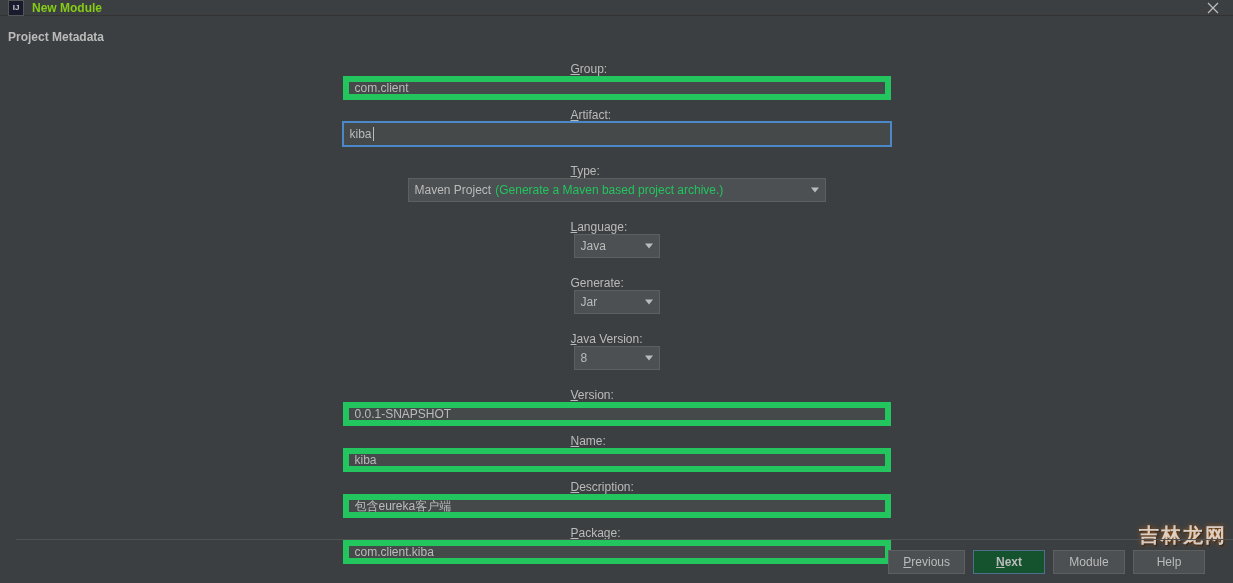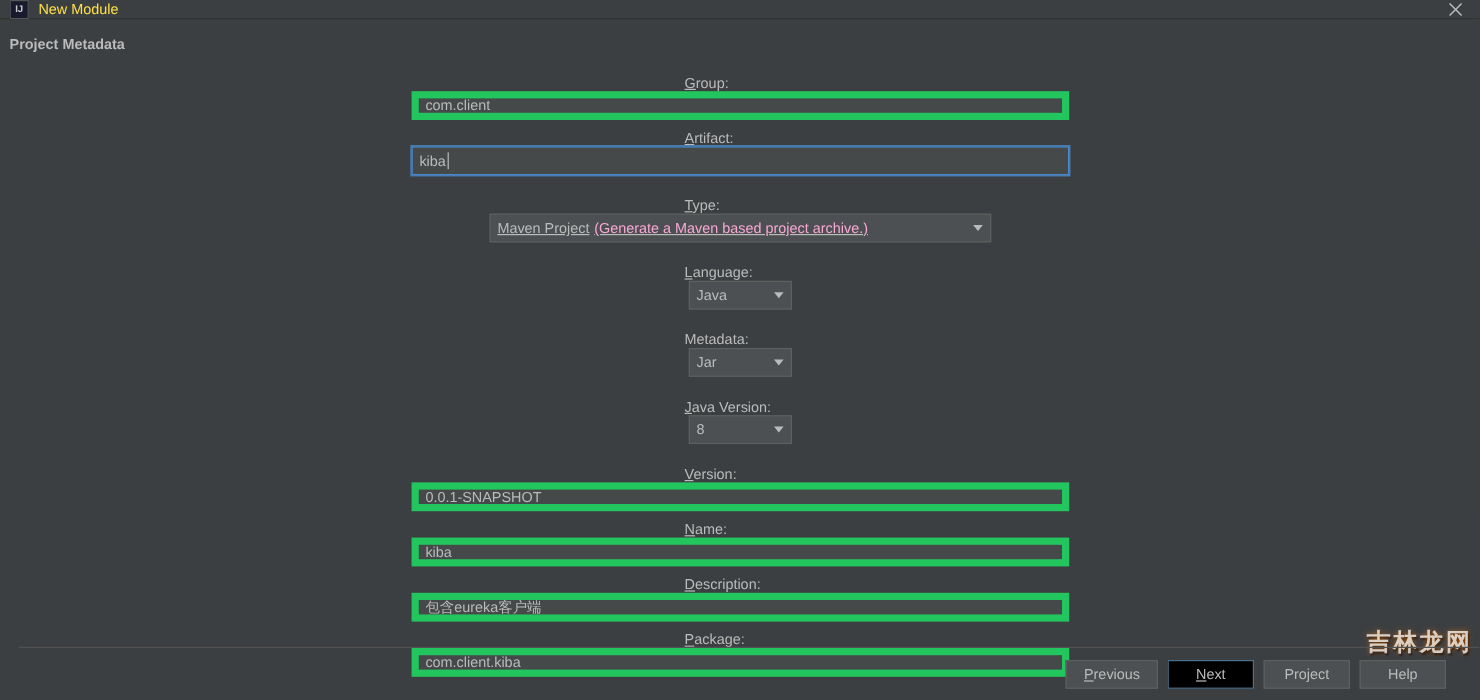--- a/index.html
+++ b/index.html
@@ -24,21 +24,21 @@
       background: #1a1a2e;
       border: 1px solid #555;
       display: flex;
       align-items: center;
       justify-content: center;
       font-size: 8px;
       color: #ccc;
       font-weight: bold;
       margin-right: 8px;
     }
-    .titlebar-title { flex: 1; color: #fde047; }
+    .titlebar-title { flex: 1; color: #84cc16; font-weight: bold; }
     .titlebar-close {
       width: 24px; height: 24px;
       display: flex; align-items: center; justify-content: center;
       color: #bbbbbb; font-size: 14px;
       cursor: pointer;
     }
     .content {
       padding: 14px 8px;
     }
     .section-title {
@@ -78,23 +78,23 @@
       height: 24px;
       background: #4c5052;
       border: 1px solid #5e6060;
       color: #bbbbbb;
       display: flex;
       align-items: center;
       padding: 0 6px;
       position: relative;
       cursor: pointer;
     }
-    .select-wide { width: 418px; text-decoration: underline; }
+    .select-wide { width: 418px; }
     .select-narrow { width: 86px; }
-    .select-hint { color: #f9a8d4; margin-left: 4px; }
+    .select-hint { color: #22c55e; margin-left: 4px; }
     .select-arrow {
       position: absolute;
       right: 6px;
       top: 50%;
       transform: translateY(-50%);
       width: 0; height: 0;
       border-left: 4px solid transparent;
       border-right: 4px solid transparent;
       border-top: 5px solid #bbbbbb;
     }
@@ -121,22 +121,23 @@
       height: 24px;
       background: #4c5052;
       border: 1px solid #5e6060;
       color: #bbbbbb;
       font-family: inherit;
       font-size: 12px;
       cursor: pointer;
       padding: 0 14px;
     }
     .btn.primary {
-      background: #000000;
+      background: #14532d;
       border: 1px solid #4c708c;
+      font-weight: bold;
     }
     .btn .ul { text-decoration: underline; }
     .watermark {
       position: absolute;
       right: 6px;
       bottom: 34px;
       font-size: 20px;
       letter-spacing: 2px;
       color: rgba(255,255,255,0.75);
       text-shadow: 0 0 4px rgba(255,120,0,0.6), 1px 1px 2px rgba(0,0,0,0.8);
@@ -185,21 +186,21 @@
 
   <div class="form-row gap">
     <div class="form-label"><span class="ul">L</span><span>anguage:</span></div>
     <div class="select select-narrow">
       <span>Java</span>
       <span class="select-arrow"></span>
     </div>
   </div>
 
   <div class="form-row gap">
-    <div class="form-label"><span>Metadata:</span></div>
+    <div class="form-label"><span>Generate:</span></div>
     <div class="select select-narrow">
       <span>Jar</span>
       <span class="select-arrow"></span>
     </div>
   </div>
 
   <div class="form-row gap">
     <div class="form-label"><span class="ul">J</span><span>ava Version:</span></div>
     <div class="select select-narrow">
       <span>8</span>
@@ -226,15 +227,15 @@
     <div class="form-label"><span class="ul">P</span><span>ackage:</span></div>
     <input class="text-input" value="com.client.kiba" style="">
   </div>
 </div>
 
 <div class="watermark">吉林龙网</div>
 
 <div class="footer">
   <button class="btn"><span class="ul">P</span><span>revious</span></button>
   <button class="btn primary"><span class="ul">N</span><span>ext</span></button>
-  <button class="btn">Project</button>
+  <button class="btn">Module</button>
   <button class="btn">Help</button>
 </div>
 
 </body></html>

